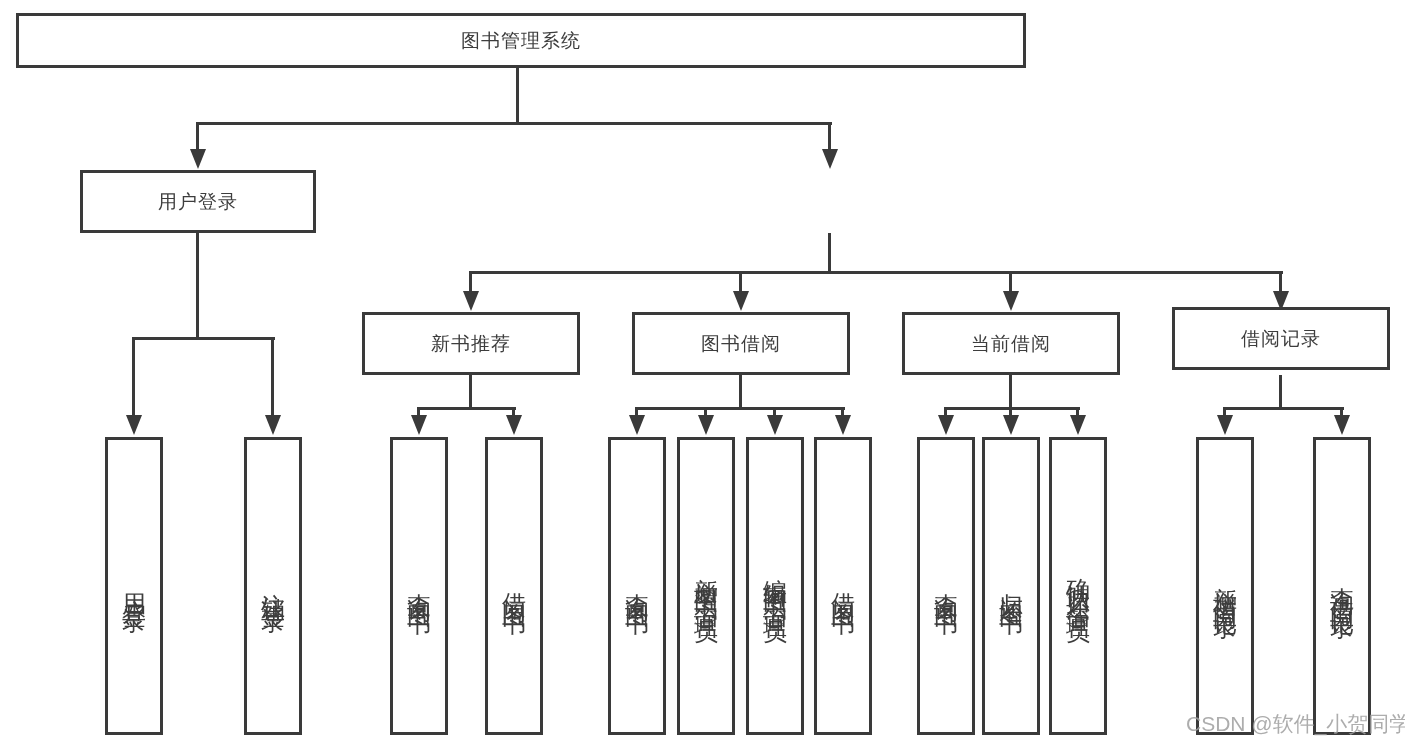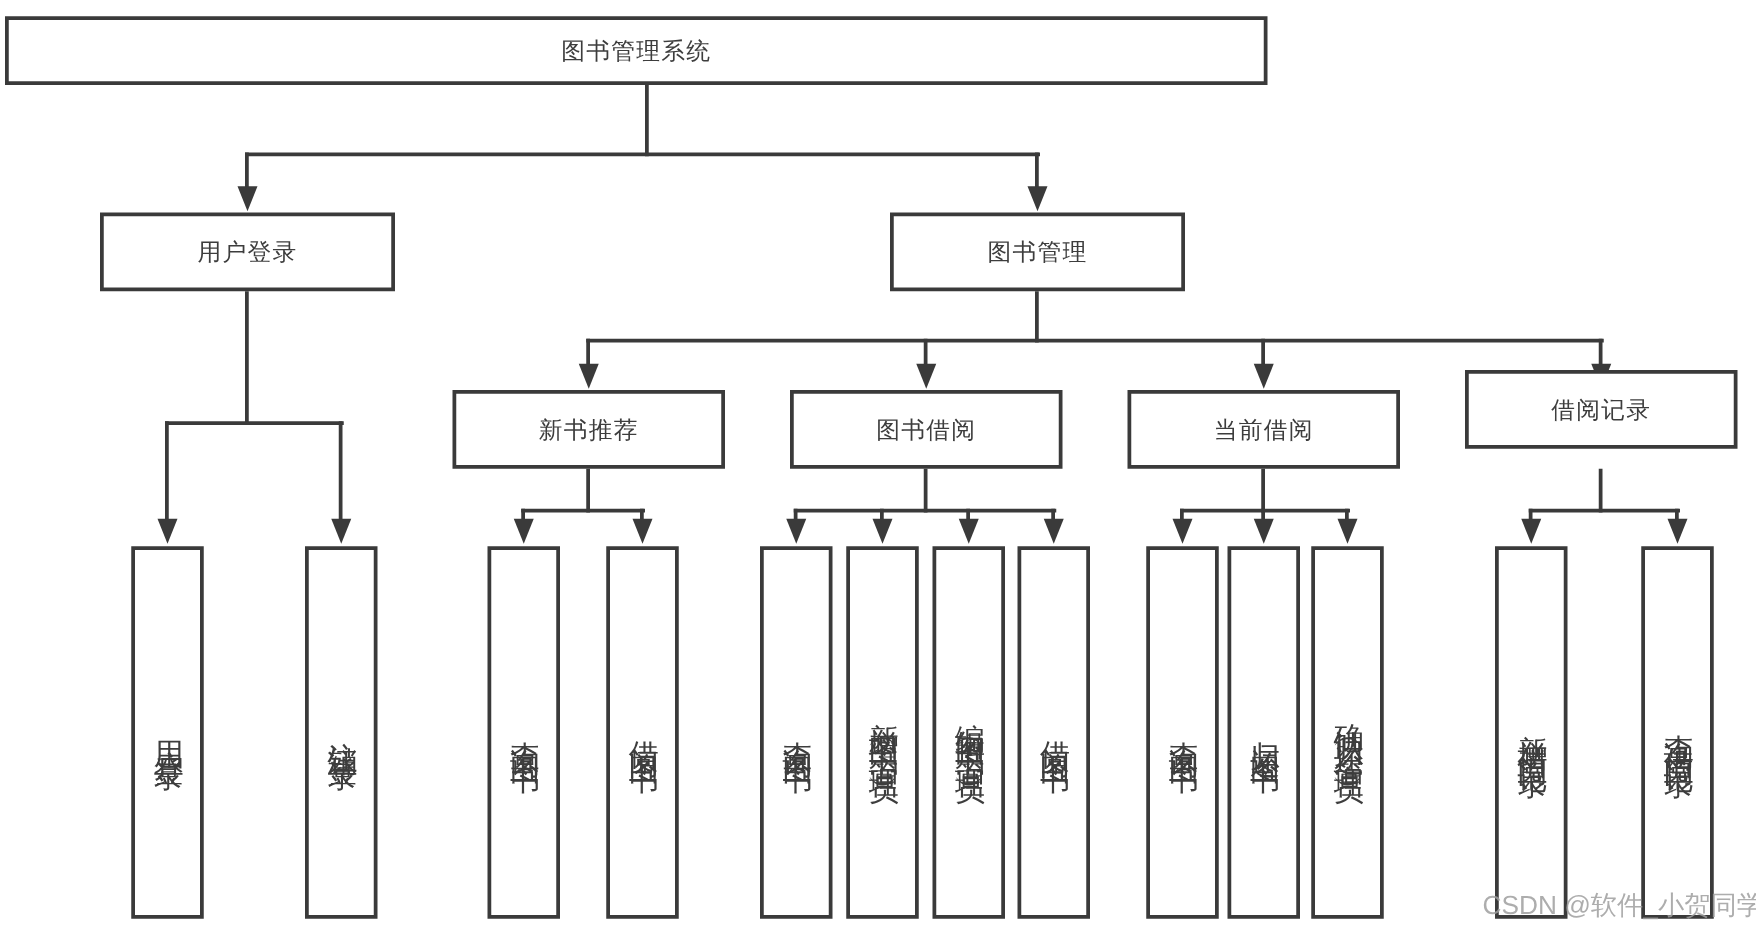--- a/index.html
+++ b/index.html
@@ -64,36 +64,33 @@
     opacity: 0.85;
     white-space: nowrap;
     z-index: 10;
   }
 </style>
 </head>
 <body>
 
 <div class="canvas">
 
-  <div class="box" style="left:4px; top:13px; width:1010px; height:55px;">
+  <div class="box" style="left:16px; top:13px; width:1010px; height:55px;">
     <span class="lbl">图书管理系统</span>
   </div>
 
   <div class="vl" style="left:516px; top:68px; height:57px;"></div>
   <div class="hl" style="left:196px; top:122px; width:636px;"></div>
   <div class="vl" style="left:196px; top:122px; height:28px;"></div>
   <div class="ah" style="left:190px; top:149px;"></div>
   <div class="vl" style="left:828px; top:122px; height:28px;"></div>
   <div class="ah" style="left:822px; top:149px;"></div>
 
   <div class="box" style="left:80px; top:170px; width:236px; height:63px;">
     <span class="lbl">用户登录</span>
-  </div>
-  <div class="box" style="left:712px; top:170px; width:236px; height:63px;">
-    <span class="lbl">图书管理</span>
   </div>
 
   <div class="vl" style="left:196px; top:233px; height:107px;"></div>
   <div class="hl" style="left:132px; top:337px; width:143px;"></div>
   <div class="vl" style="left:132px; top:337px; height:80px;"></div>
   <div class="ah" style="left:126px; top:415px;"></div>
   <div class="vl" style="left:271px; top:337px; height:80px;"></div>
   <div class="ah" style="left:265px; top:415px;"></div>
 
   <div class="vl" style="left:828px; top:233px; height:41px;"></div>
@@ -109,21 +106,21 @@
 
   <div class="box" style="left:362px; top:312px; width:218px; height:63px;">
     <span class="lbl">新书推荐</span>
   </div>
   <div class="box" style="left:632px; top:312px; width:218px; height:63px;">
     <span class="lbl">图书借阅</span>
   </div>
   <div class="box" style="left:902px; top:312px; width:218px; height:63px;align-items:center;">
     <span class="lbl">当前借阅</span>
   </div>
-  <div class="box" style="left:1172px; top:296px; width:218px; height:63px;">
+  <div class="box" style="left:1172px; top:307px; width:218px; height:63px;">
     <span class="lbl">借阅记录</span>
   </div>
 
   <div class="vl" style="left:469px; top:375px; height:35px;"></div>
   <div class="vl" style="left:739px; top:375px; height:35px;"></div>
   <div class="vl" style="left:1009px; top:375px; height:35px;"></div>
   <div class="vl" style="left:1279px; top:375px; height:35px;"></div>
 
   <div class="hl" style="left:417px; top:407px; width:99px;"></div>
   <div class="hl" style="left:635px; top:407px; width:210px;"></div>

